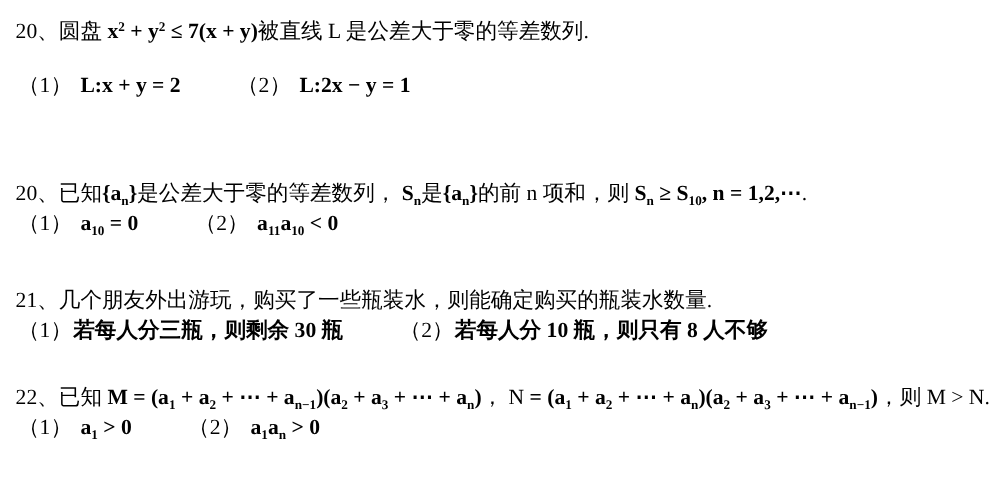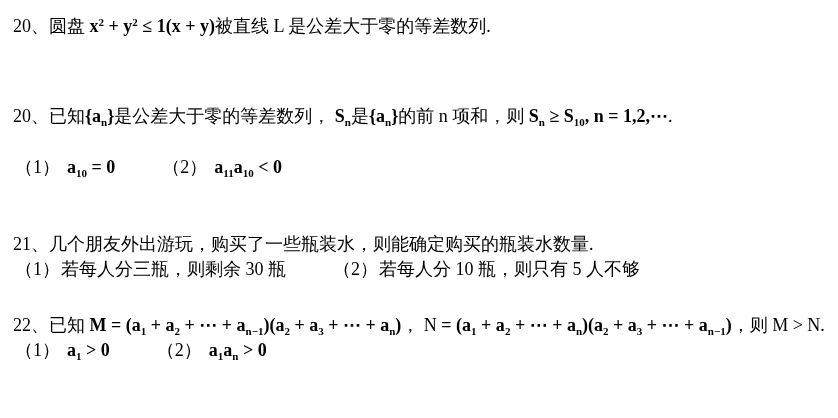--- a/index.html
+++ b/index.html
@@ -21,56 +21,59 @@
     width: 821px;
   }
   .row {
     white-space: nowrap;
     height: 25px;
   }
   
   .r1 { margin-top: 0; }
   .r2 { margin-top: 20px; }
   .r3 { margin-top: 65px; }
-  .r4 { margin-top: 26px; }
-  .r5 { margin-top: 52px; }
+  .r4 { }
+  .r5 { margin-top: 39px; }
   .r6 { margin-top: 0; }
   .r7 { margin-top: 31px; }
   .r8 { }
 
   .b { font-weight: bold; }
 
   sub, sup {
     font-size: 11px;
     line-height: 0;
   }
   sub { vertical-align: -4px; }
   sup { vertical-align: 6px; }
 
   .cond { display: inline-block; }
   .cond + .cond { margin-left: 47px; }
   .bd  { margin-left: 7px; }   
-  .bd0 { margin-left: 1px; }   
+  .bd0 { margin-left: 1px; font-weight: bold; }   
   .conds { padding-left: 2px; }
 </style>
 </head>
 <body>
 
 <div class="page">
 
-  <div class="row r1 stem"><span>20、圆盘 </span><span class="b">x</span><sup class="b">2</sup><span class="b"> + y</span><sup class="b">2</sup><span class="b"> ≤ 1(x + y)</span><span>被直线 L 是公差大于零的等差数列.</span></div>
+  <div class="row r1 stem"><span>20、圆盘 </span><span class="b">x</span><sup class="b">2</sup><span class="b"> + y</span><sup class="b">2</sup><span class="b"> ≤ 7(x + y)</span><span>被直线 L 是公差大于零的等差数列.</span></div>
+  <div class="row r2 conds">
+    <span class="cond"><span>（1）</span><span class="bd"><span class="b">L:x + y = 2</span></span></span><span class="cond"><span>（2）</span><span class="bd"><span class="b">L:2x − y = 1</span></span></span>
+  </div>
 
   <div class="row r3 stem"><span>20、已知</span><span class="b">{a</span><sub class="b">n</sub><span class="b">}</span><span>是公差大于零的等差数列， </span><span class="b">S</span><sub class="b">n</sub><span>是</span><span class="b">{a</span><sub class="b">n</sub><span class="b">}</span><span>的前 n 项和，则 </span><span class="b">S</span><sub class="b">n</sub><span class="b"> ≥ </span><span class="b">S</span><sub class="b">10</sub><span class="b">, n = 1,2,⋯</span><span>.</span></div>
   <div class="row r4 conds">
     <span class="cond"><span>（1）</span><span class="bd"><span class="b">a</span><sub class="b">10</sub><span class="b"> = 0</span></span></span><span class="cond"><span>（2）</span><span class="bd"><span class="b">a</span><sub class="b">11</sub><span class="b">a</span><sub class="b">10</sub><span class="b"> &lt; 0</span></span></span>
   </div>
 
   <div class="row r5 stem"><span>21、几个朋友外出游玩，购买了一些瓶装水，则能确定购买的瓶装水数量.</span></div>
   <div class="row r6 conds">
-    <span class="cond"><span>（1）</span><span class="bd0"><span>若每人分三瓶，则剩余 30 瓶</span></span></span><span class="cond"><span>（2）</span><span class="bd0"><span>若每人分 10 瓶，则只有 5 人不够</span></span></span>
+    <span class="cond"><span>（1）</span><span class="bd0"><span>若每人分三瓶，则剩余 30 瓶</span></span></span><span class="cond"><span>（2）</span><span class="bd0"><span>若每人分 10 瓶，则只有 8 人不够</span></span></span>
   </div>
 
   <div class="row r7 stem"><span>22、已知 </span><span class="b">M</span><span class="b"> = (a</span><sub class="b">1</sub><span class="b"> + a</span><sub class="b">2</sub><span class="b"> + ⋯ + a</span><sub class="b">n−1</sub><span class="b">)(a</span><sub class="b">2</sub><span class="b"> + a</span><sub class="b">3</sub><span class="b"> + ⋯ + a</span><sub class="b">n</sub><span class="b">)</span><span>， </span><span>N</span><span class="b"> = (a</span><sub class="b">1</sub><span class="b"> + a</span><sub class="b">2</sub><span class="b"> + ⋯ + a</span><sub class="b">n</sub><span class="b">)(a</span><sub class="b">2</sub><span class="b"> + a</span><sub class="b">3</sub><span class="b"> + ⋯ + a</span><sub class="b">n−1</sub><span class="b">)</span><span>，则 </span><span>M &gt; N.</span></div>
   <div class="row r8 conds">
     <span class="cond"><span>（1）</span><span class="bd"><span class="b">a</span><sub class="b">1</sub><span class="b"> &gt; 0</span></span></span><span class="cond"><span>（2）</span><span class="bd"><span class="b">a</span><sub class="b">1</sub><span class="b">a</span><sub class="b">n</sub><span class="b"> &gt; 0</span></span></span>
   </div>
 
 </div>
 
 </body></html>

